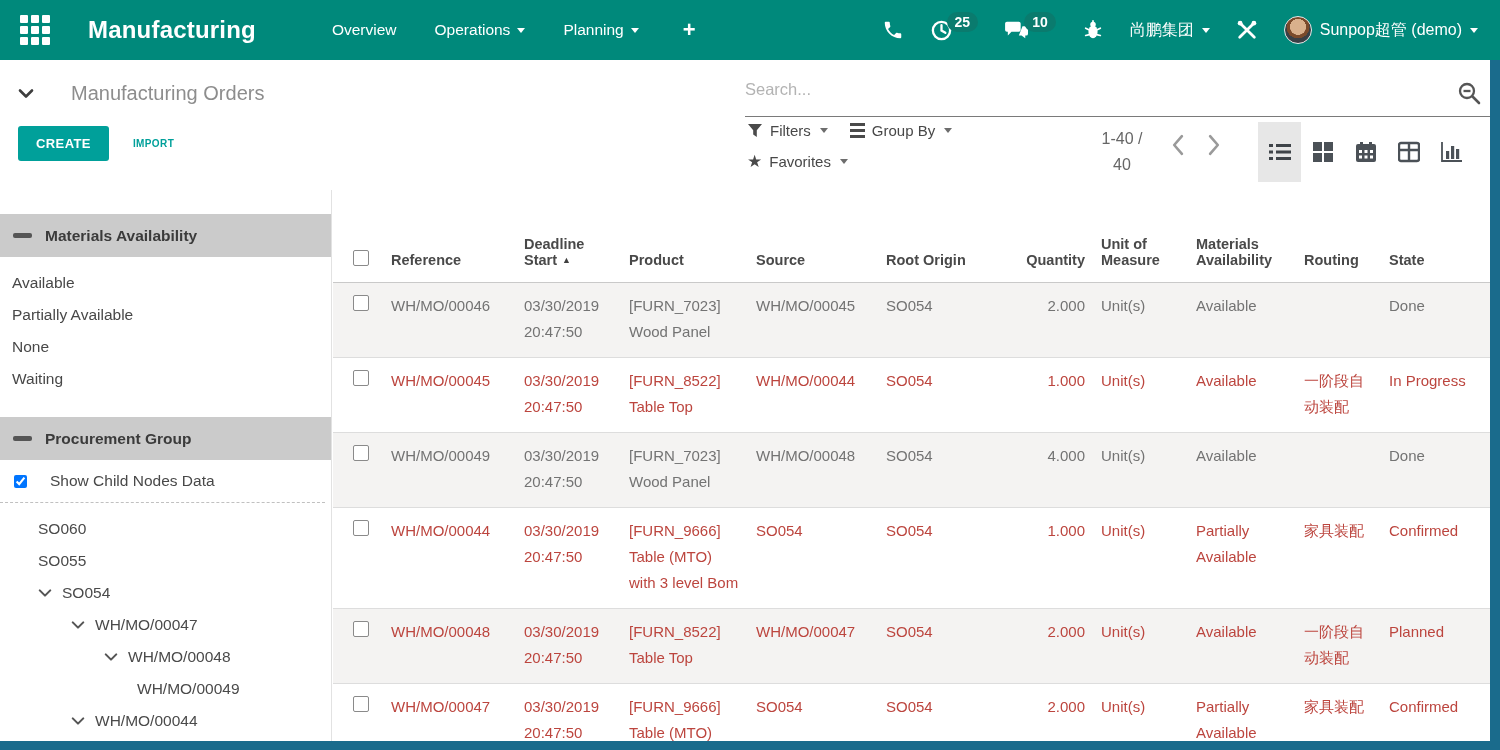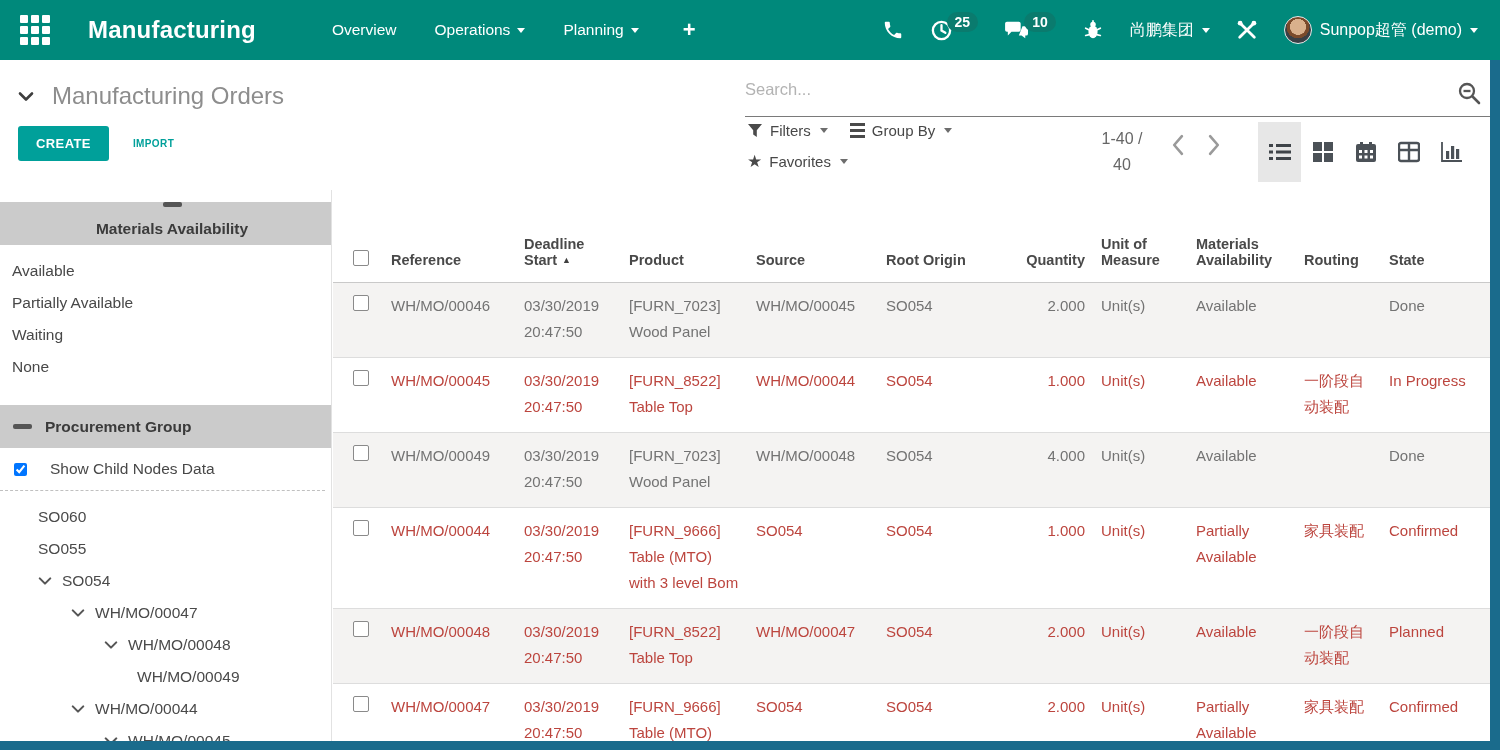--- a/index.html
+++ b/index.html
@@ -22,21 +22,21 @@
   .ticon { position:relative; display:flex; align-items:center; cursor:pointer; }
   .badge { background:#0A7B6E; color:#fff; font-size:14px; font-weight:bold;
     border-radius:10px; padding:2px 8px; margin-left:-6px; position:relative; top:-8px; }
   .company, .username { display:flex; align-items:center; gap:8px; font-size:16px; cursor:pointer; }
   .avatar { width:28px; height:28px; border-radius:50%; border:1px solid #e8e8e8;
     background:radial-gradient(circle at 50% 38%, #d9b08c 0 38%, #7a4a2b 39% 55%, #3a3f45 56% 100%); }
 
   
   .cpanel { position:absolute; left:0; top:60px; width:1500px; height:130px; background:#fff; }
   .bc-row { position:absolute; left:18px; top:22px; display:flex; align-items:center; gap:18px; }
-  .bc-title { font-size:24px; color:#8d8d8d; }
+  .bc-title { font-size:20px; color:#8d8d8d;margin-left:19px; }
   .btn-row { position:absolute; left:18px; top:66px; display:flex; align-items:center; gap:24px; }
   .btn-create { background:#00A09A; color:#fff; font-weight:bold; font-size:13px;
     padding:10px 18px; border:none; border-radius:3px; letter-spacing:.4px; cursor:pointer; }
   .btn-import { color:#00A09A; font-weight:bold; font-size:10px; background:none; border:none;
     letter-spacing:.4px; cursor:pointer; }
   .searchbox { position:absolute; left:745px; top:14px; width:745px; }
   .searchbox input { width:712px; border:none; outline:none; font-size:16.5px; color:#737373;
     font-family:inherit; padding:6px 0; }
   .searchbox input::placeholder { color:#b3b3b3; }
   .search-underline { position:absolute; left:0; right:0; top:42px; border-bottom:1px solid #7a7a7a; }
@@ -55,21 +55,21 @@
   .pg-nav svg { cursor:pointer; }
   .vswitch { position:absolute; left:1258px; top:62px; display:flex; }
   .vbtn { width:43px; height:60px; display:flex; align-items:center; justify-content:center; cursor:pointer; }
   .vbtn.active { background:#e7e7e7; }
 
   
   .sidebar { position:absolute; left:0; top:190px; width:332px; bottom:9px; background:#fff;
     border-right:1px solid #e2e2e2; overflow:hidden; }
   .sec-header { background:#cbcbcb; height:43px; display:flex; align-items:center; gap:13px;
     padding-left:13px; margin-top:8px; }
-  .sec-header:first-child { margin-top:12px;flex-direction:column; }
+  .sec-header:first-child { margin-top:24px; }
   .dash { width:19px; height:5px; background:#555; border-radius:2px; }
   .sec-title { font-size:15.5px; font-weight:bold; color:#3b3b3b; }
   .sec-items { padding:10px 0 14px 12px; }
   .sec-items div { font-size:15.5px; color:#484848; line-height:32px; cursor:pointer; }
   .cb-row { display:flex; align-items:center; gap:23px; padding:12px 0 12px 14px;
     border-bottom:1px dashed #c0c0c0; margin-right:6px; }
   .cb-row label { font-size:15.5px; color:#484848; cursor:pointer; }
   .tree { padding-top:10px; }
   .tree-item { display:flex; align-items:center; font-size:15.5px; color:#4a4a4a;
     line-height:32px; cursor:pointer; }
@@ -303,22 +303,22 @@
 </div>
 
 <div class="sidebar">
   <div class="sec-header">
     <span class="dash"></span>
     <span class="sec-title">Materials Availability</span>
   </div>
   <div class="sec-items">
       <div>Available</div>
       <div>Partially Available</div>
+      <div>None</div>
       <div>Waiting</div>
-      <div>None</div>
     </div>
 
   <div class="sec-header">
     <span class="dash"></span>
     <span class="sec-title">Procurement Group</span>
   </div>
   <div class="cb-row">
     <input type="checkbox" id="childnodes" checked="" style="">
     <label for="childnodes">Show Child Nodes Data</label>
   </div>

